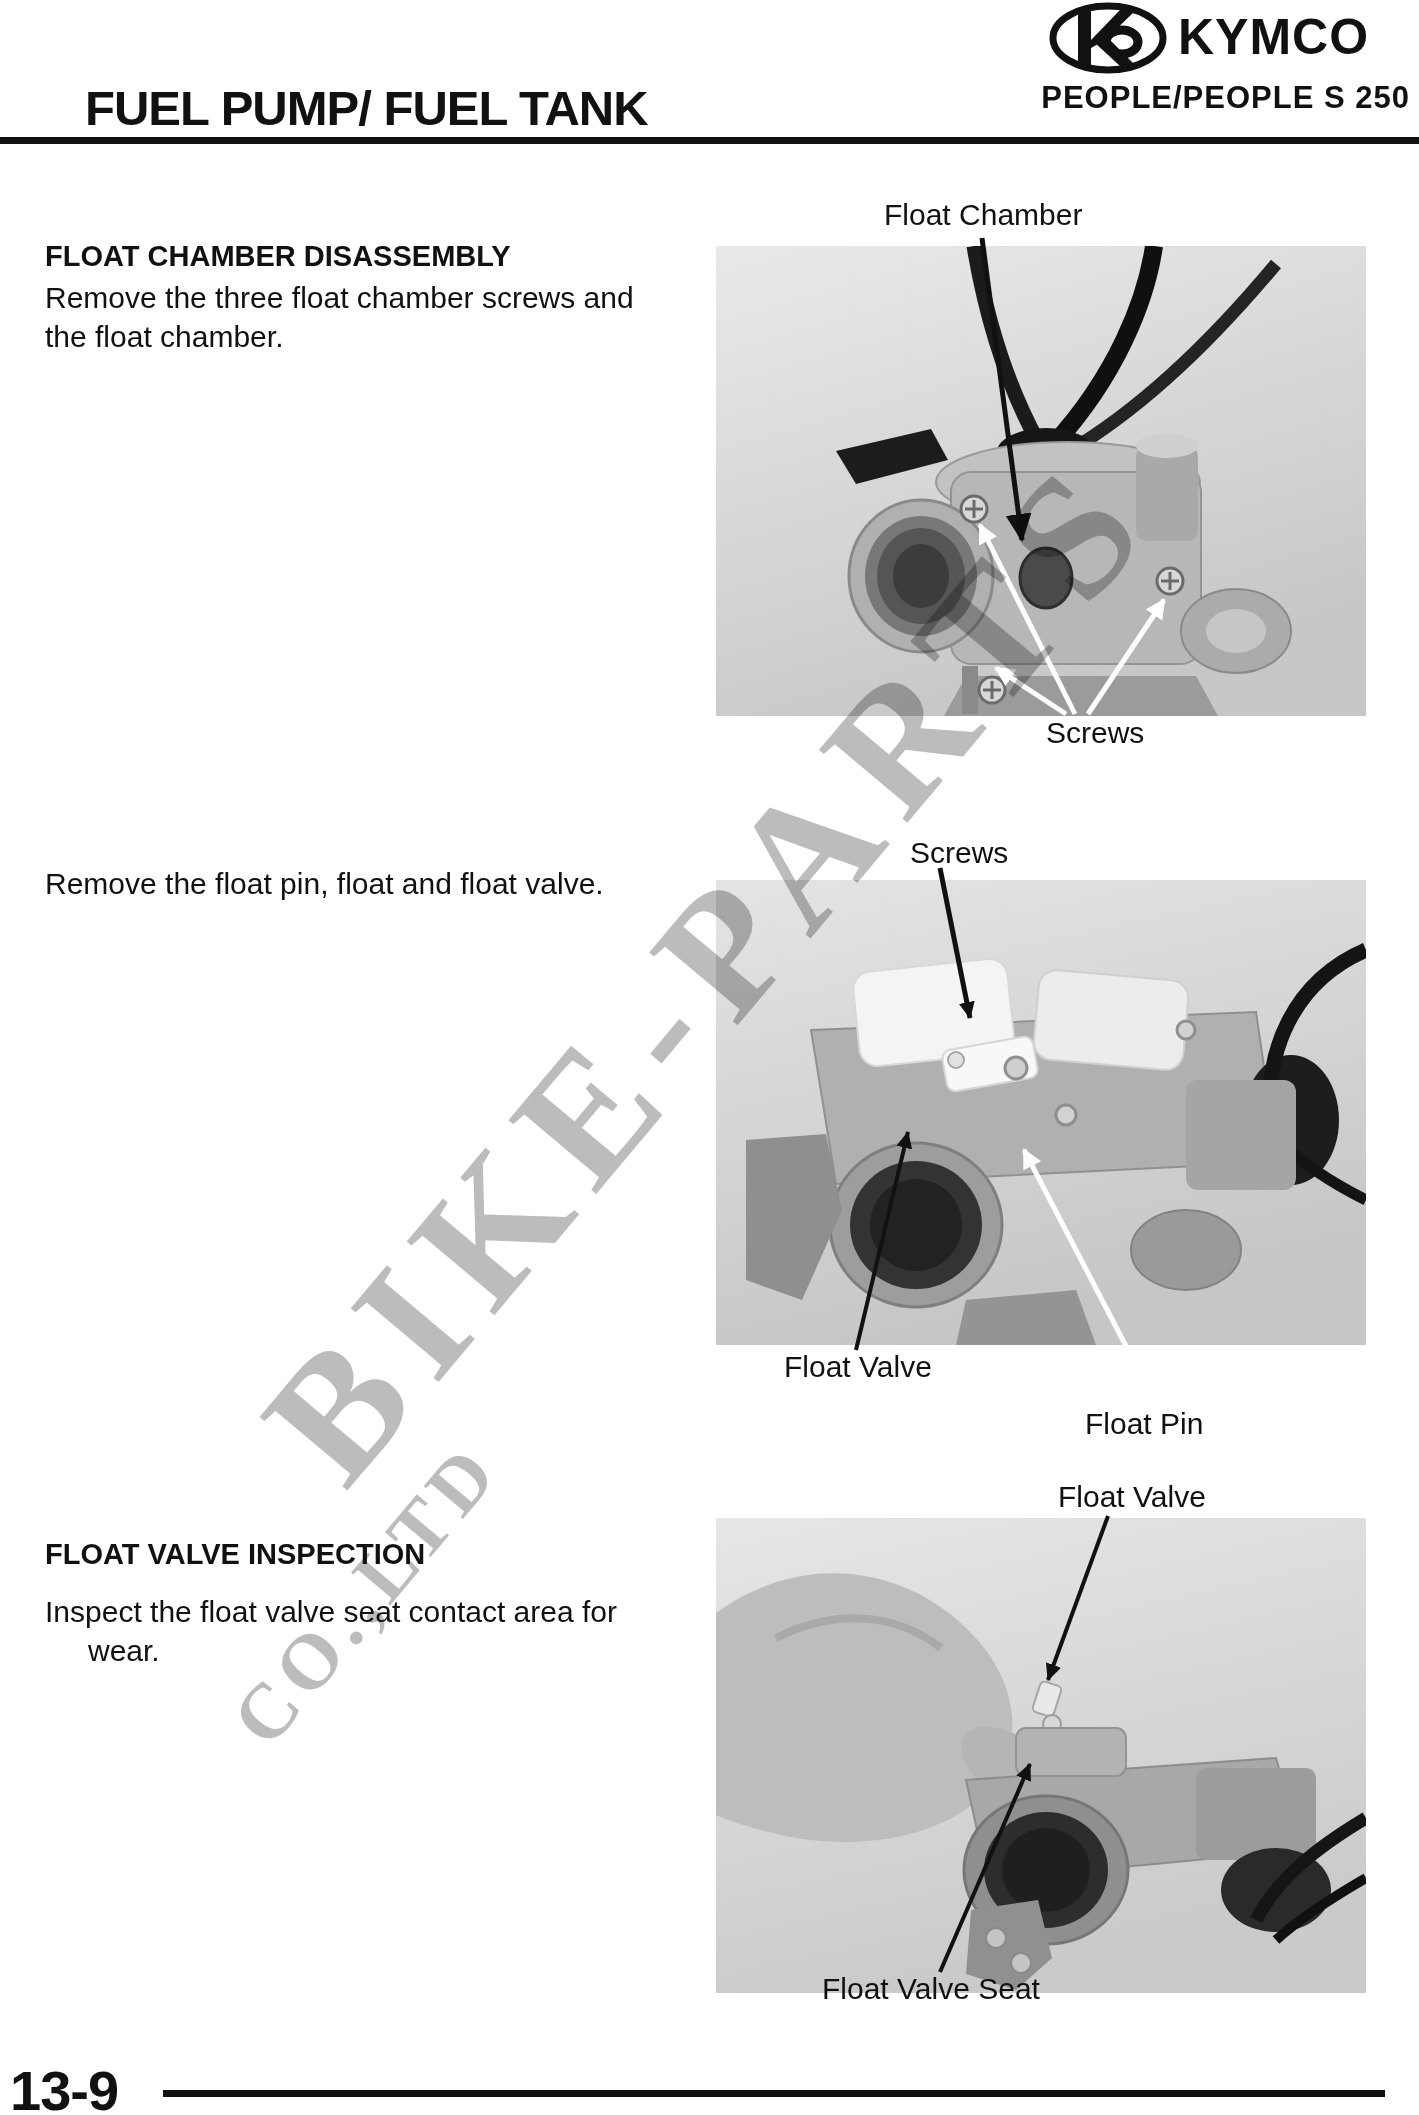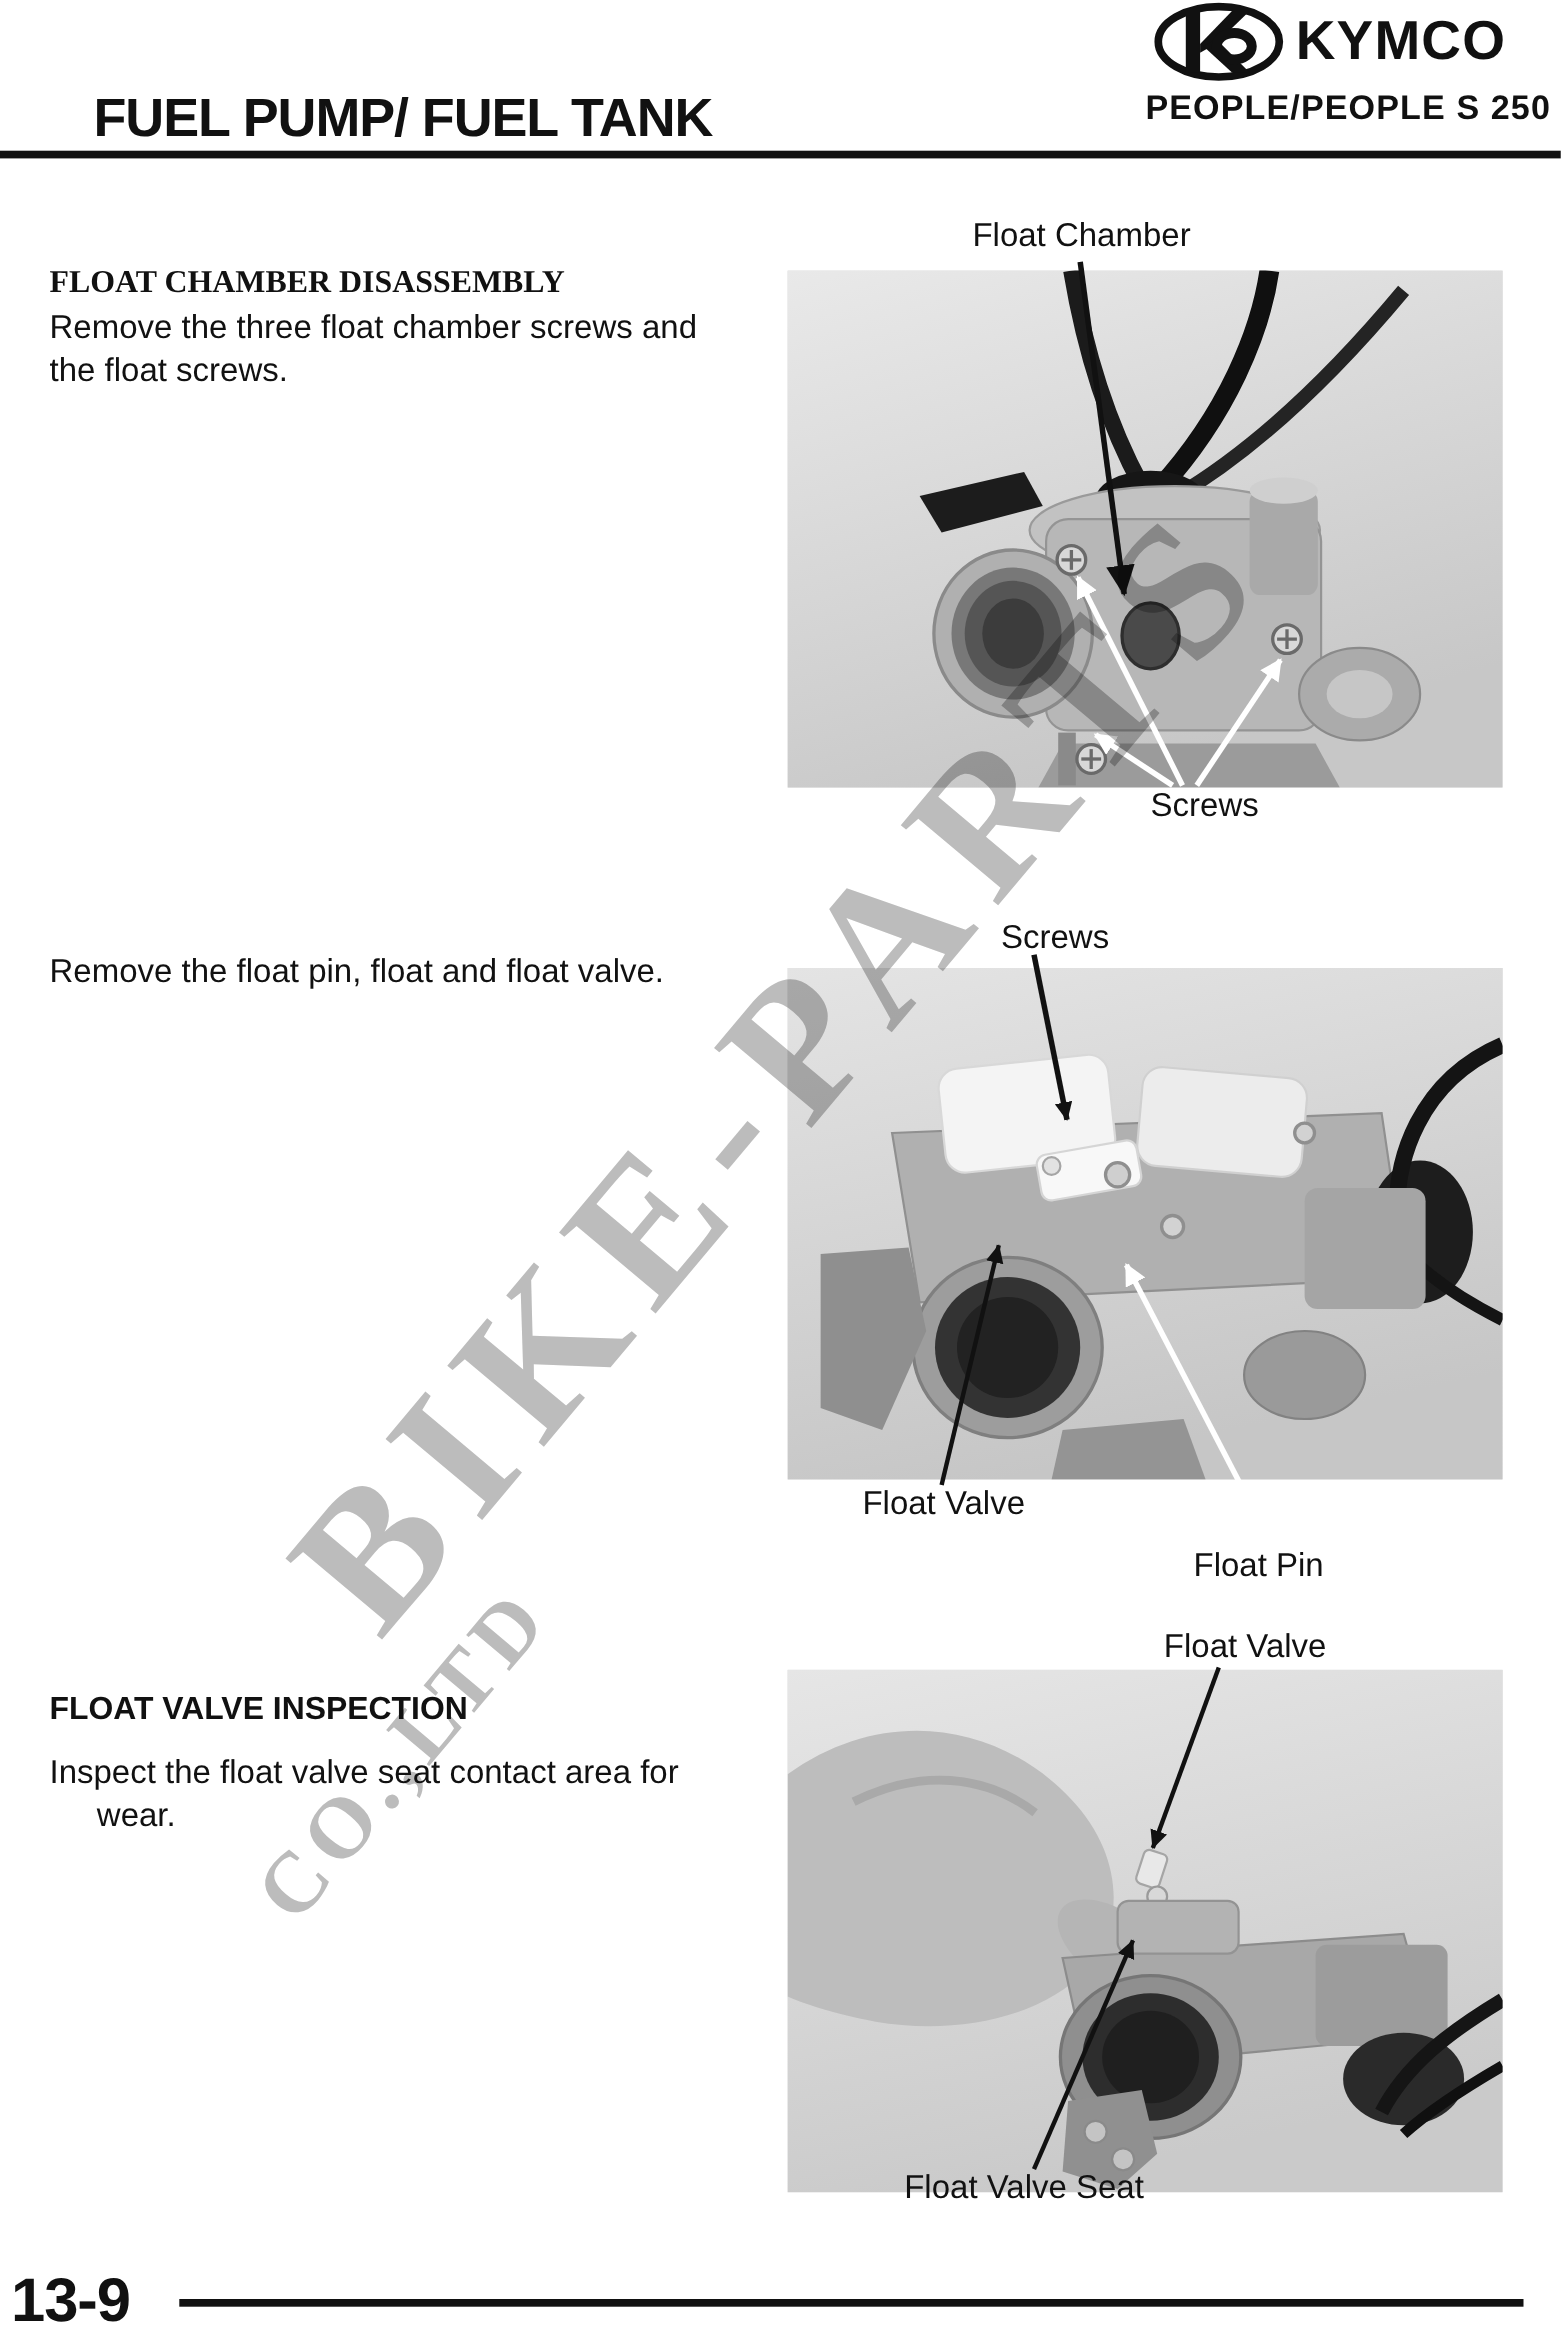--- a/index.html
+++ b/index.html
@@ -53,23 +53,23 @@
       <rect x="30" y="8" width="13" height="56" fill="#111"></rect>
       <polygon points="43,38 72,8 88,8 57,38 43,46" fill="#111"></polygon>
       <polygon points="46,40 58,34 88,64 72,64" fill="#111"></polygon>
       <ellipse cx="74" cy="40" rx="16" ry="12" fill="none" stroke="#111" stroke-width="9"></ellipse>
     </svg>
   </div>
   <div class="abs brand-word">KYMCO</div>
   <div class="abs model">PEOPLE/PEOPLE S 250</div>
   <div class="abs header-rule"></div>
 
-  <div class="abs sec-heading" style="left:45px;top:242px;font-family:Liberation Serif, serif;">FLOAT CHAMBER DISASSEMBLY</div>
+  <div class="abs sec-heading" style="left:45px;top:242px;">FLOAT CHAMBER DISASSEMBLY</div>
   <div class="abs body-line" style="left:45px;top:283px;">Remove the three float chamber screws and</div>
-  <div class="abs body-line" style="left:45px;top:322px;">the float screws.</div>
+  <div class="abs body-line" style="left:45px;top:322px;">the float chamber.</div>
 
   <div class="abs fig-label" style="left:884px;top:200px;">Float Chamber</div>
 
   <div class="abs photo" style="left:716px;top:246px;height:470px;">
     <svg width="650" height="470" viewBox="0 0 650 470">
       <defs>
         <linearGradient id="pg1" x1="0" y1="0" x2="0.4" y2="1">
           <stop offset="0" stop-color="#e9e9e9"></stop>
             <stop offset="1" stop-color="#c7c7c7"></stop>
         </linearGradient>

